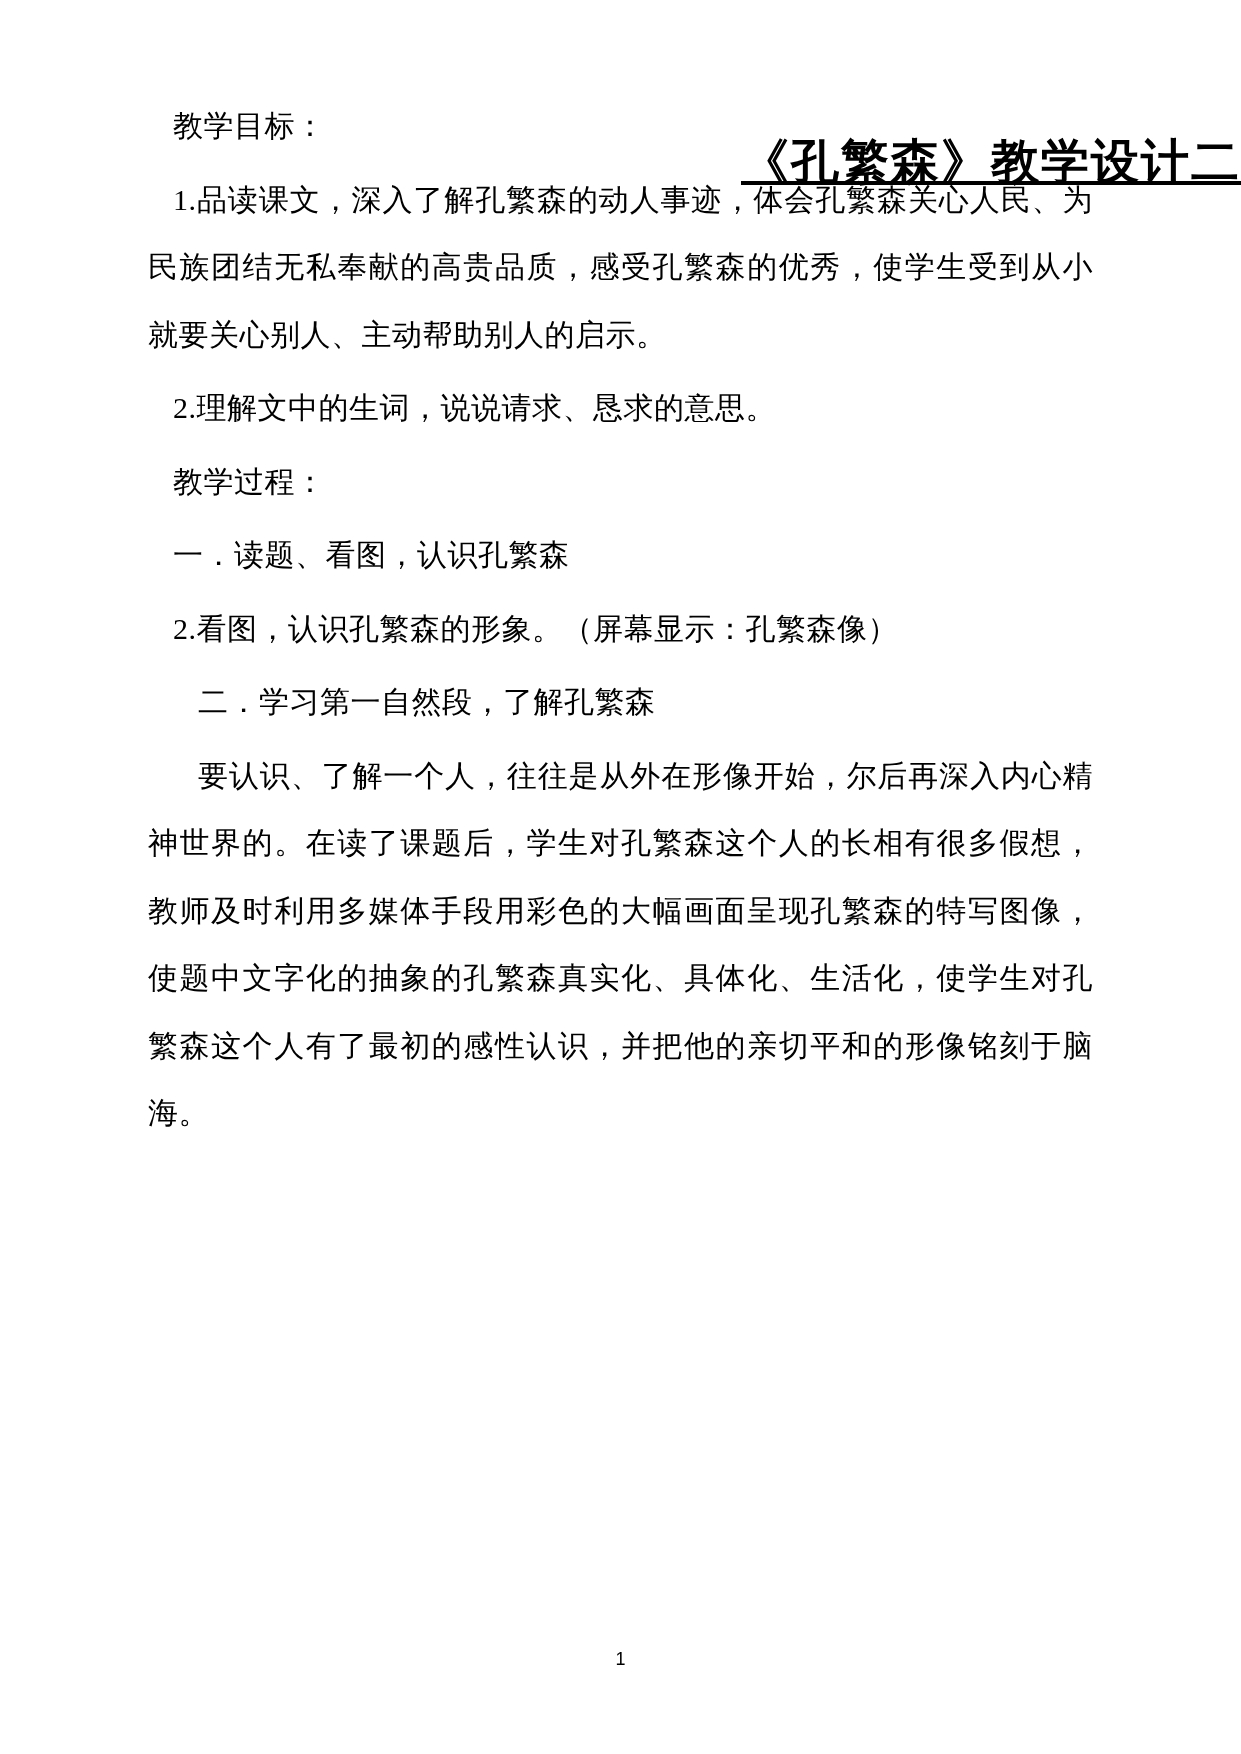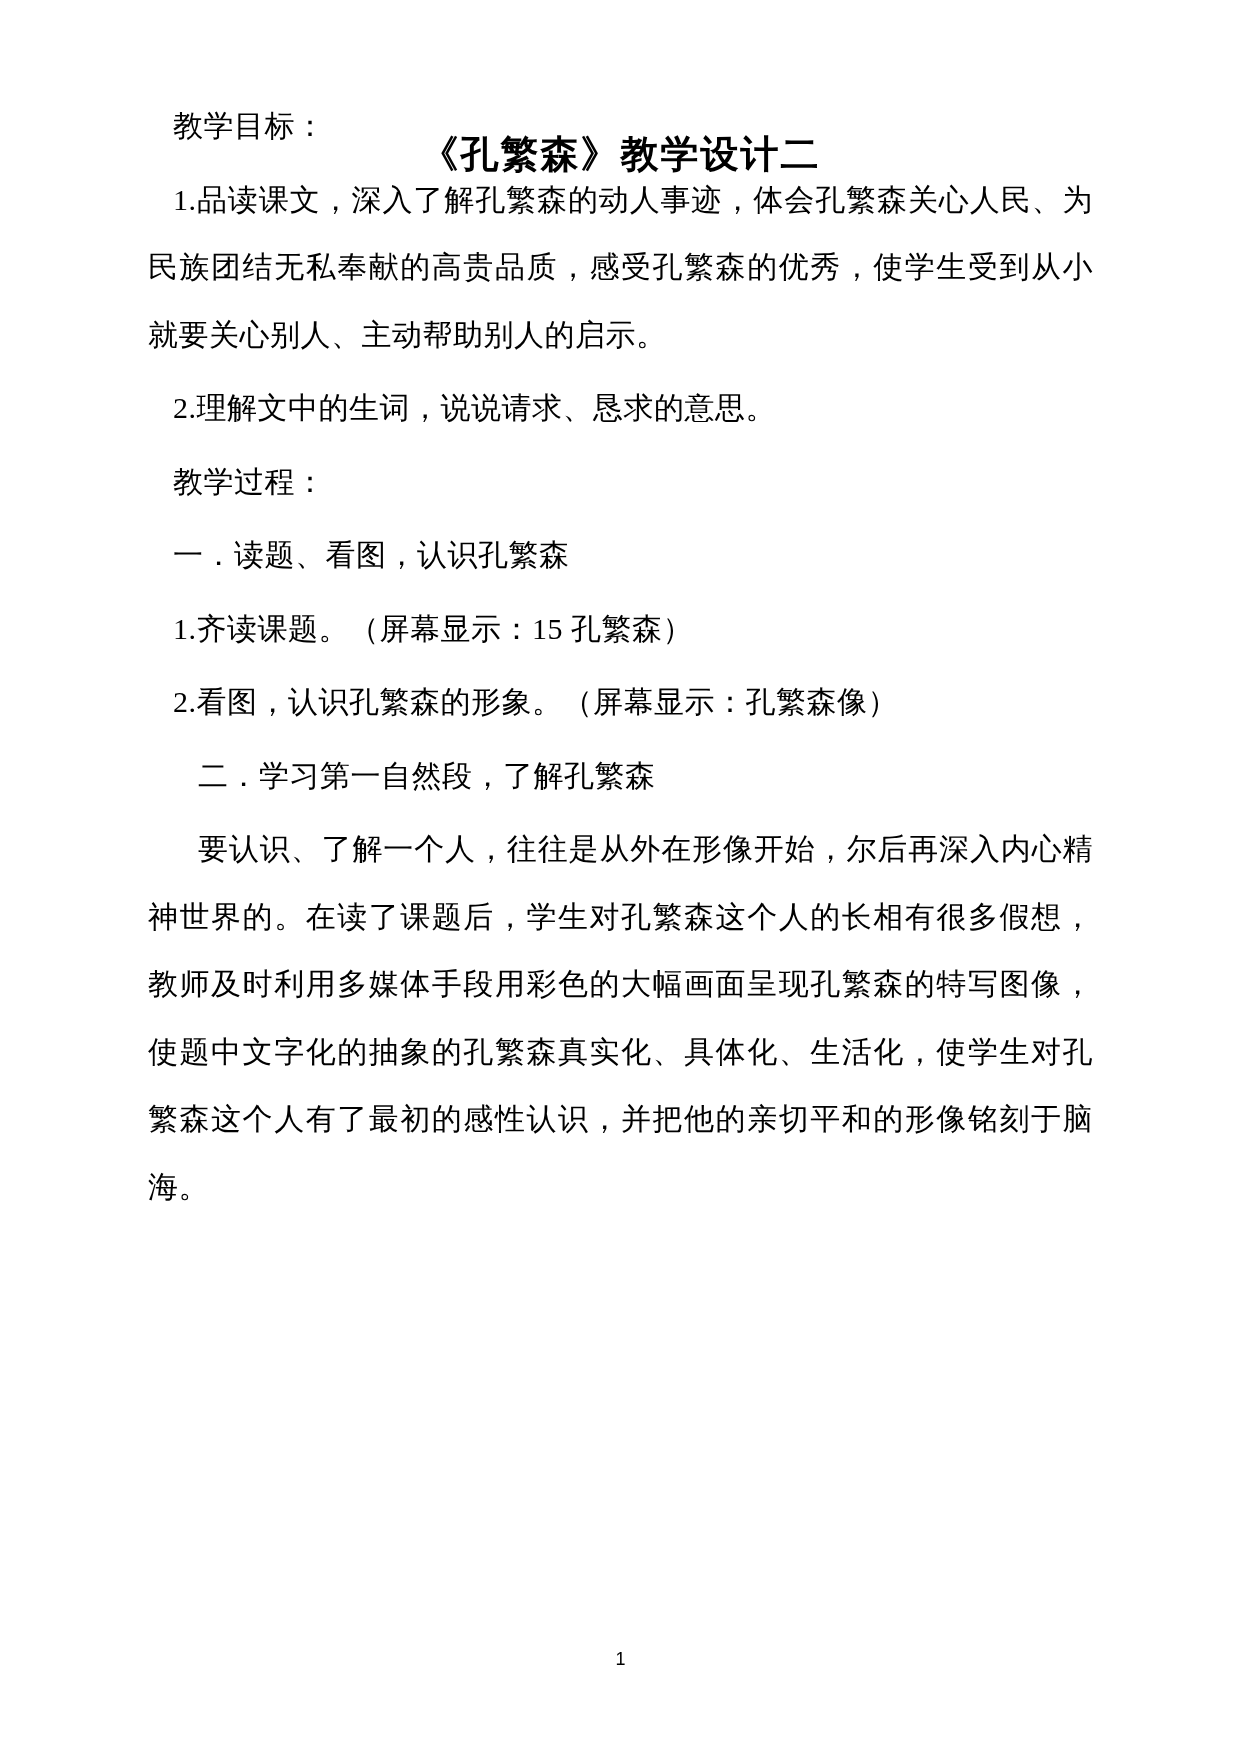--- a/index.html
+++ b/index.html
@@ -20,28 +20,29 @@
     box-sizing: border-box;
     overflow: hidden;
   }
   .content {
     position: absolute;
     left: 148px;
     top: 0;
     width: 945px;
   }
   .doc-title {
-    text-align: center;
-    font-size: 38px;
+    text-align: right;
+    font-size: 48px;
     font-weight: bold;
     letter-spacing: 2px;
     margin-top: 128px;
     margin-bottom: 0;
     line-height: 1.4;
     font-family: "Liberation Serif", "DejaVu Serif", serif;
+    text-decoration: underline;
   }
   .body-block {
     margin-top: 92px;
   }
   p.para {
     font-size: 30px;
     line-height: 2.25;
     margin: 0 0 6px 0;
     text-align: justify;
     letter-spacing: 0.5px;
@@ -69,21 +70,20 @@
 <div class="page">
 
   <h1 class="doc-title">《孔繁森》教学设计二</h1>
 
   <div class="content body-block">
     <p class="para indent1">教学目标：</p>
     <p class="para indent1">1.品读课文，深入了解孔繁森的动人事迹，体会孔繁森关心人民、为民族团结无私奉献的高贵品质，感受孔繁森的优秀，使学生受到从小就要关心别人、主动帮助别人的启示。</p>
     <p class="para indent1">2.理解文中的生词，说说请求、恳求的意思。</p>
     <p class="para indent1">教学过程：</p>
     <p class="para indent1">一．读题、看图，认识孔繁森</p>
-    <p class="para indent1">1.齐读课题。（屏幕显示：15 孔繁森）</p>
     <p class="para indent1">2.看图，认识孔繁森的形象。（屏幕显示：孔繁森像）</p>
     <p class="para indent2">二．学习第一自然段，了解孔繁森</p>
     <p class="para indent2">要认识、了解一个人，往往是从外在形像开始，尔后再深入内心精神世界的。在读了课题后，学生对孔繁森这个人的长相有很多假想，教师及时利用多媒体手段用彩色的大幅画面呈现孔繁森的特写图像，使题中文字化的抽象的孔繁森真实化、具体化、生活化，使学生对孔繁森这个人有了最初的感性认识，并把他的亲切平和的形像铭刻于脑海。</p>
   </div>
 
   <div class="page-number">1</div>
 
 </div>
 
 </body></html>

